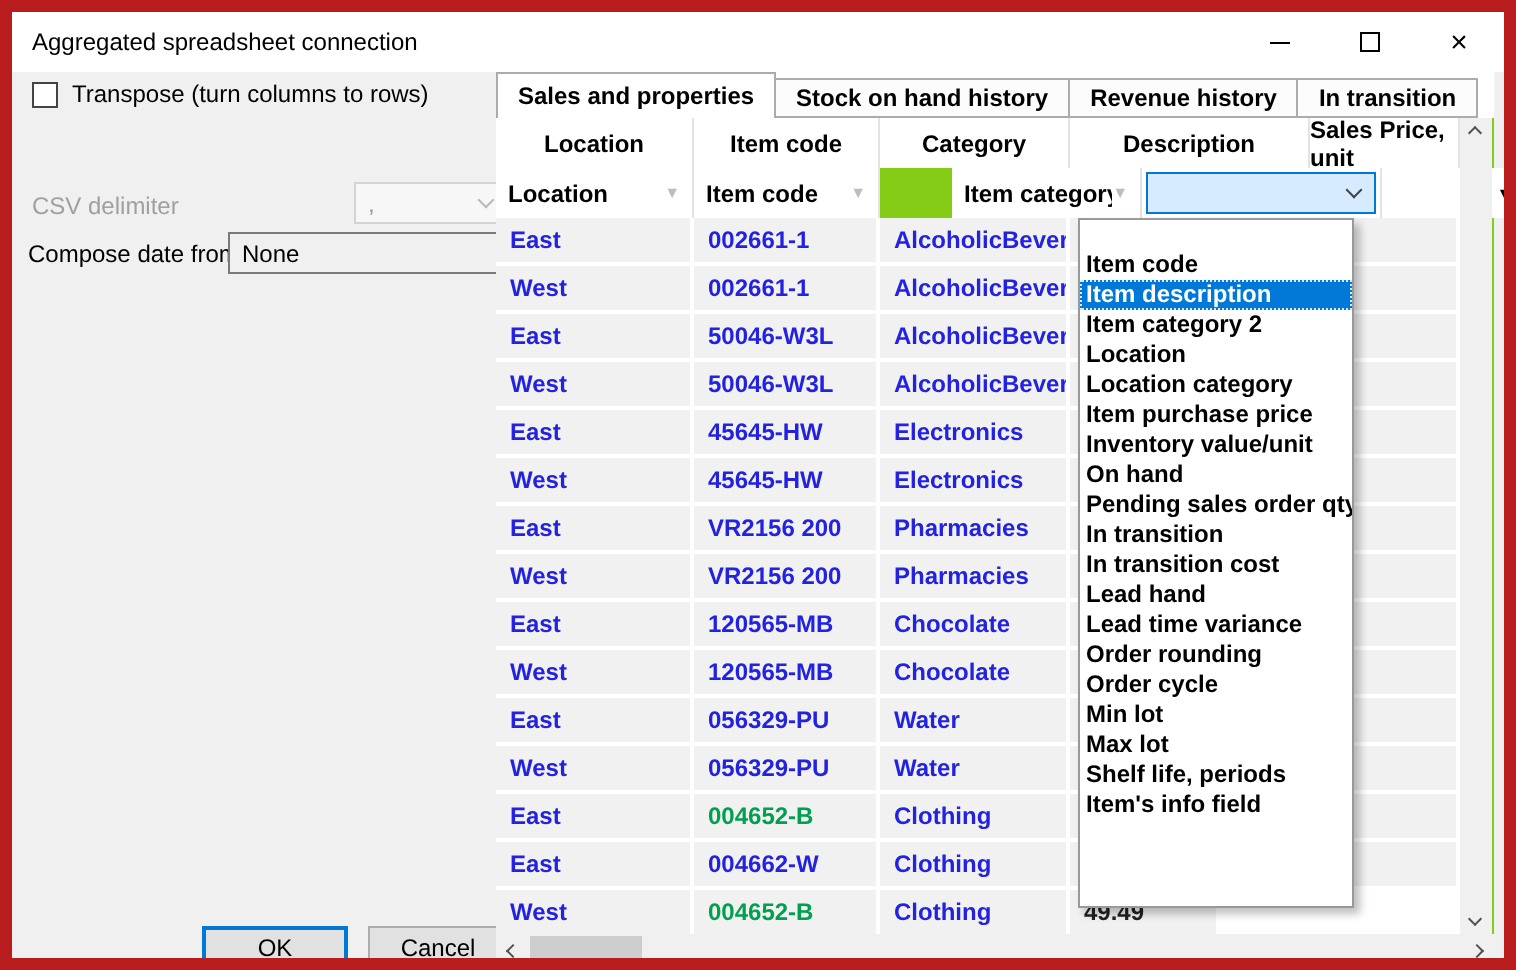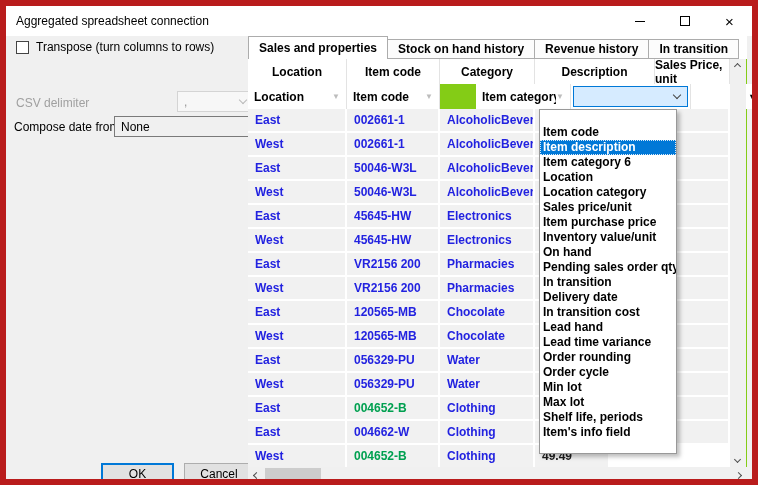--- a/index.html
+++ b/index.html
@@ -286,30 +286,28 @@
     <div class="hscroll">
       <span class="sb-chev sb-left"></span>
       <div class="hthumb"></div>
       <span class="sb-chev sb-right"></span>
     </div>
 
     <div class="popup" id="popup">
         <div class="pitem"></div>
         <div class="pitem">Item code</div>
         <div class="pitem sel">Item description</div>
-        <div class="pitem">Item category 6</div>
+        <div class="pitem">Item category 2</div>
         <div class="pitem">Location</div>
         <div class="pitem">Location category</div>
-        <div class="pitem">Sales price/unit</div>
         <div class="pitem">Item purchase price</div>
         <div class="pitem">Inventory value/unit</div>
         <div class="pitem">On hand</div>
         <div class="pitem">Pending sales order qty</div>
         <div class="pitem">In transition</div>
-        <div class="pitem">Delivery date</div>
         <div class="pitem">In transition cost</div>
         <div class="pitem">Lead hand</div>
         <div class="pitem">Lead time variance</div>
         <div class="pitem">Order rounding</div>
         <div class="pitem">Order cycle</div>
         <div class="pitem">Min lot</div>
         <div class="pitem">Max lot</div>
         <div class="pitem">Shelf life, periods</div>
         <div class="pitem">Item's info field</div>
       </div>

